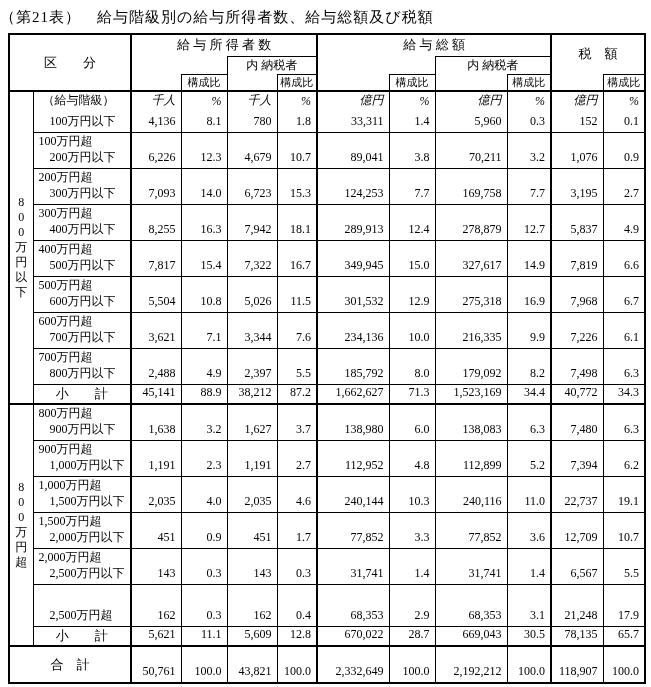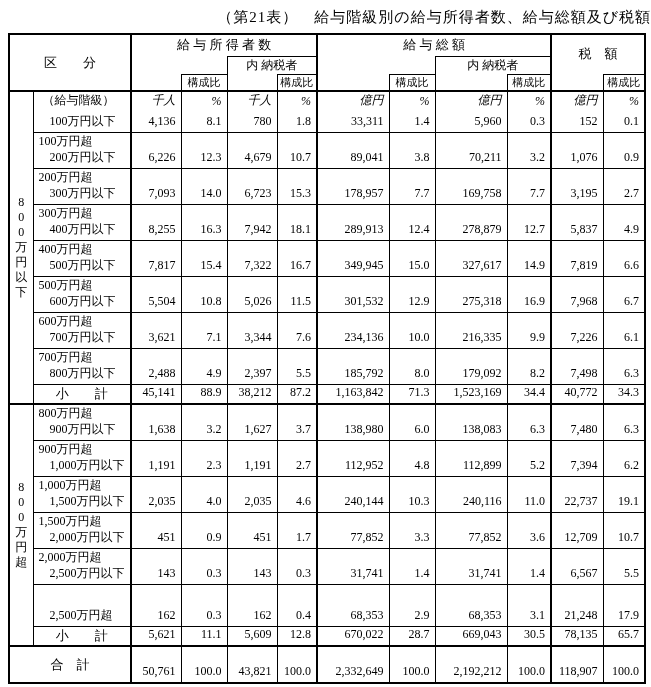--- a/index.html
+++ b/index.html
@@ -2,21 +2,21 @@
 <html><head>
 <meta charset="utf-8">
 <style>
   * { box-sizing: border-box; }
   html,body { margin:0; padding:0; }
   body {
     width:651px; height:687px; background:#ffffff; color:#000000;
     font-family:"Liberation Serif","DejaVu Serif",serif;
     overflow:hidden;
   }
-  .title { text-align:right; font-size:15px; padding:8px 0 6px 0; letter-spacing:1px; }
+  .title { text-align:left; font-size:15px; padding:8px 0 6px 0; letter-spacing:1px; }
   table { border-collapse:collapse; table-layout:fixed; width:636px; margin-left:8px; border:2px solid #000; }
   col.gsep { border-right:2px solid #000; }
   td { border:1px solid #000; padding:0; font-size:12px; overflow:hidden; }
   thead td { text-align:center; vertical-align:middle; font-size:13px; }
   tr.hA { height:22px; } tr.hB { height:17px;padding-left:45px; } tr.hC { height:17px; }
   td.kosei { font-size:11px; }
   td.open { border-top:hidden; }
   td.or { border-right:hidden; }
   td.ol { border-left:hidden; }
   tbody tr { height:35px; }
@@ -157,21 +157,21 @@
       </tr>
       <tr>
         <td class="cls">
           <div class="l1">200万円超</div>
           <div class="l2">300万円以下</div>
         </td>
         <td class="num">7,093</td>
         <td class="num">14.0</td>
         <td class="num">6,723</td>
         <td class="num">15.3</td>
-        <td class="num">178,957</td>
+        <td class="num">124,253</td>
         <td class="num">7.7</td>
         <td class="num">169,758</td>
         <td class="num">7.7</td>
         <td class="num">3,195</td>
         <td class="num">2.7</td>
       </tr>
       <tr>
         <td class="cls">
           <div class="l1">300万円超</div>
           <div class="l2">400万円以下</div>
@@ -250,21 +250,21 @@
         <td class="num">8.2</td>
         <td class="num">7,498</td>
         <td class="num">6.3</td>
       </tr>
       <tr class="subtotal tb">
         <td class="lab">小　　計</td>
         <td class="num">45,141</td>
         <td class="num">88.9</td>
         <td class="num">38,212</td>
         <td class="num">87.2</td>
-        <td class="num">1,163,842</td>
+        <td class="num">1,662,627</td>
         <td class="num">71.3</td>
         <td class="num">1,523,169</td>
         <td class="num">34.4</td>
         <td class="num">40,772</td>
         <td class="num">34.3</td>
       </tr>
       <tr>
         <td class="side st" rowspan="7">8
 0
 0

